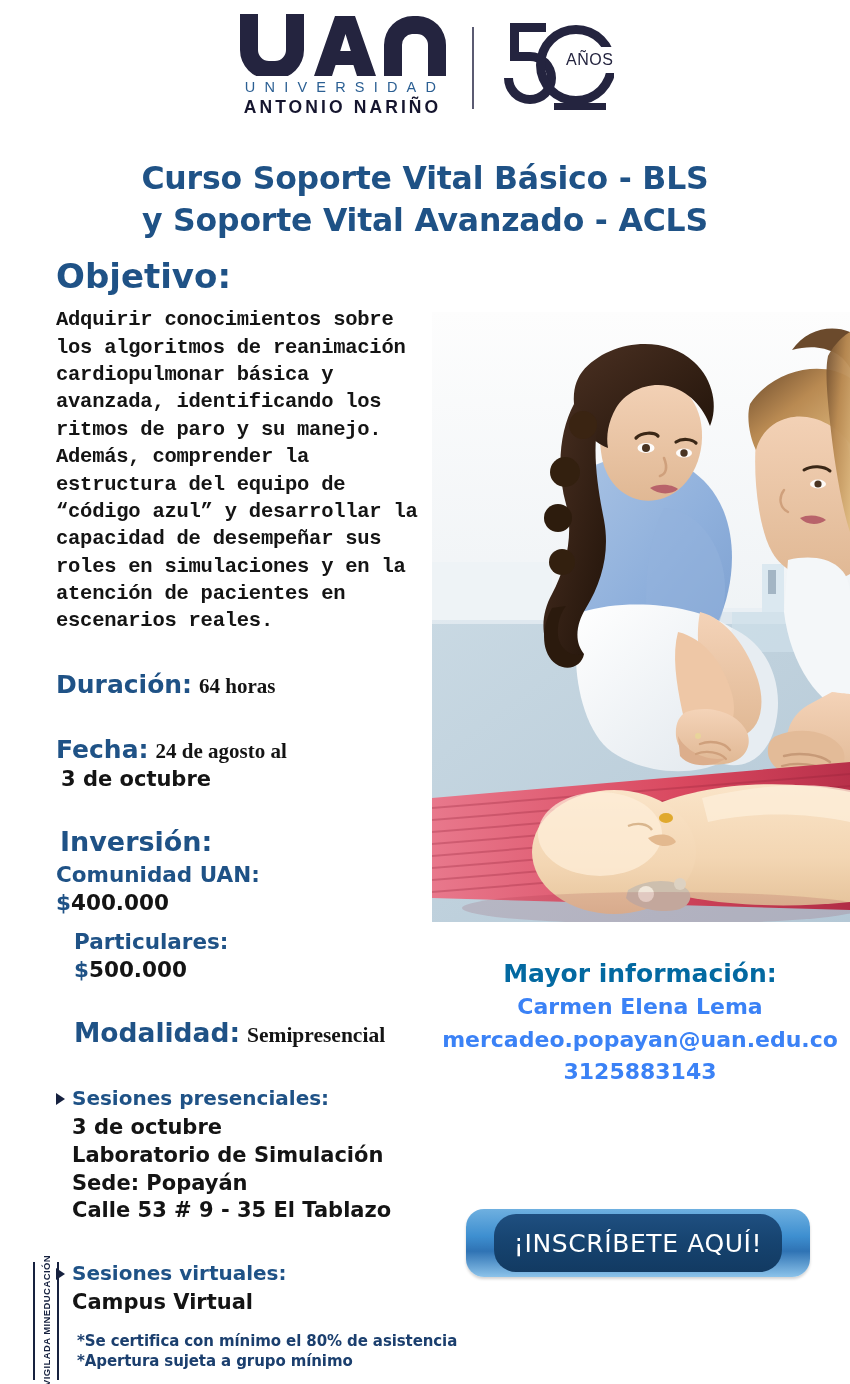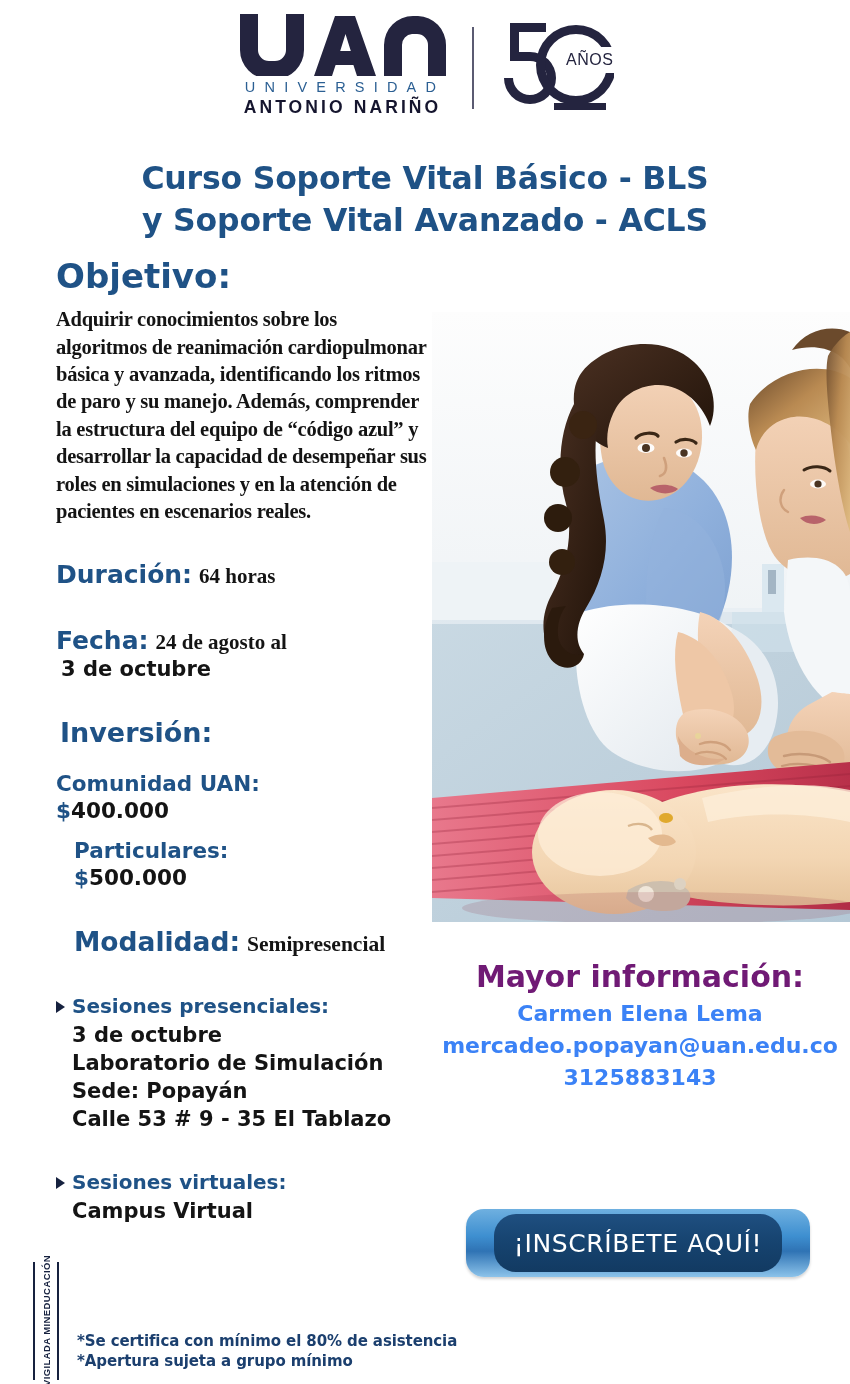--- a/index.html
+++ b/index.html
@@ -98,21 +98,21 @@
     color: #1f5286;
     font-family: "DejaVu Sans", sans-serif;
     font-weight: 700;
   }
   .objetivo-head {
     font-size: 34px;
     line-height: 1.1;
     margin-bottom: 11px;
   }
   .objetivo-body {
-    font-family: Liberation Serif, serif;
+    font-family: Liberation Mono, monospace;
     font-size: 20.5px;
     font-weight: 600;
     color: #141414;
     line-height: 1.335;
     letter-spacing: -0.25px;
     width: 372px;
   }
 
   .kv-row {
     margin-top: 34px;
@@ -140,21 +140,21 @@
     display: block;
     margin-top: 1px;
   }
 
   .inversion-head {
     margin-top: 34px;
     padding-left: 4px;
     font-size: 27px;
   }
   .price-group {
-    margin-top: 22px;
+    margin-top: 4px;
   }
   .price-label {
     color: #1f5286;
     font-family: "DejaVu Sans", sans-serif;
     font-weight: 700;
     font-size: 21.5px;
     line-height: 1.28;
   }
   .price-value {
     font-family: "DejaVu Sans", sans-serif;
@@ -216,24 +216,24 @@
 
   
   .info-block {
     position: absolute;
     left: 440px;
     top: 958px;
     width: 400px;
     text-align: center;
   }
   .info-head {
-    color: #701a75;
-    font-family: "DejaVu Sans", sans-serif;
-    font-weight: 700;
-    font-size: 30px;
+    color: #0369a1;
+    font-family: "DejaVu Sans", sans-serif;
+    font-weight: 700;
+    font-size: 25px;
     line-height: 1.25;
   }
   .info-line {
     font-family: "DejaVu Sans", sans-serif;
     font-weight: 600;
     font-size: 22px;
     color: #3b82f6;
     line-height: 1.33;
     margin-top: 3px;
   }

